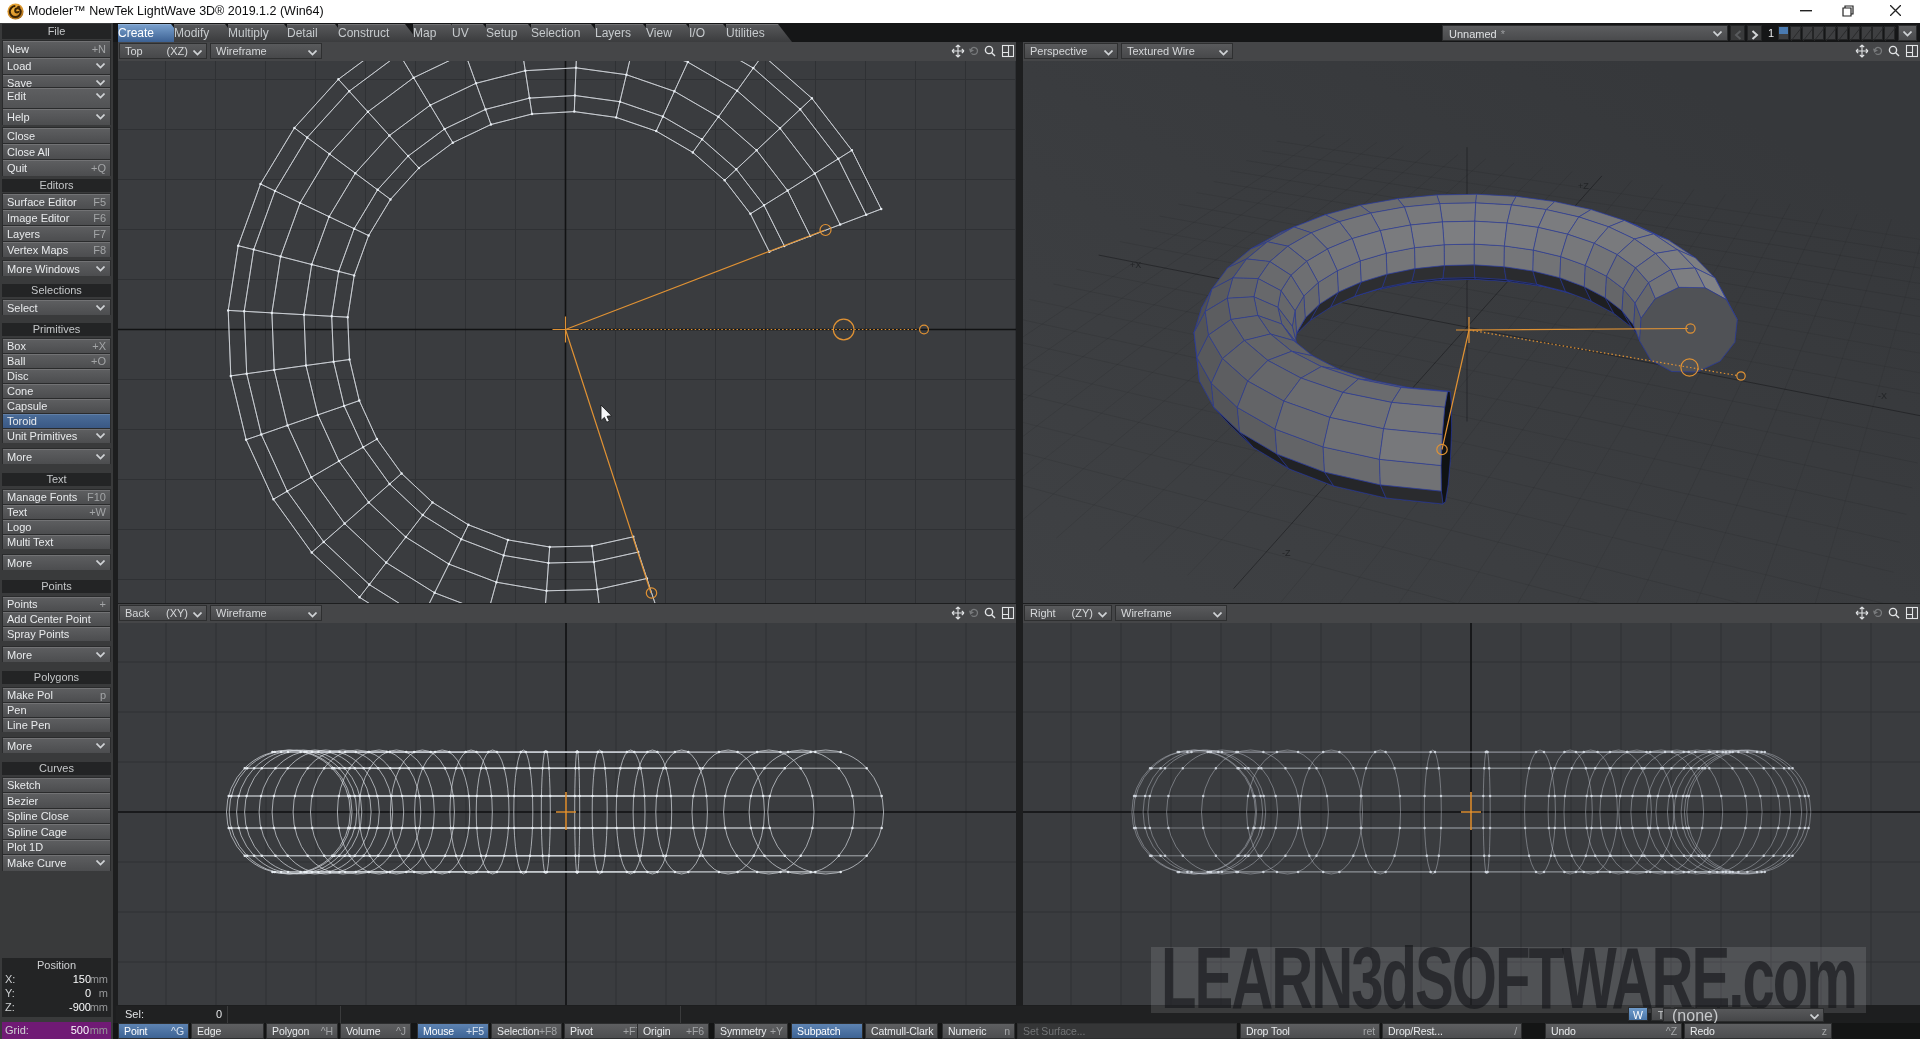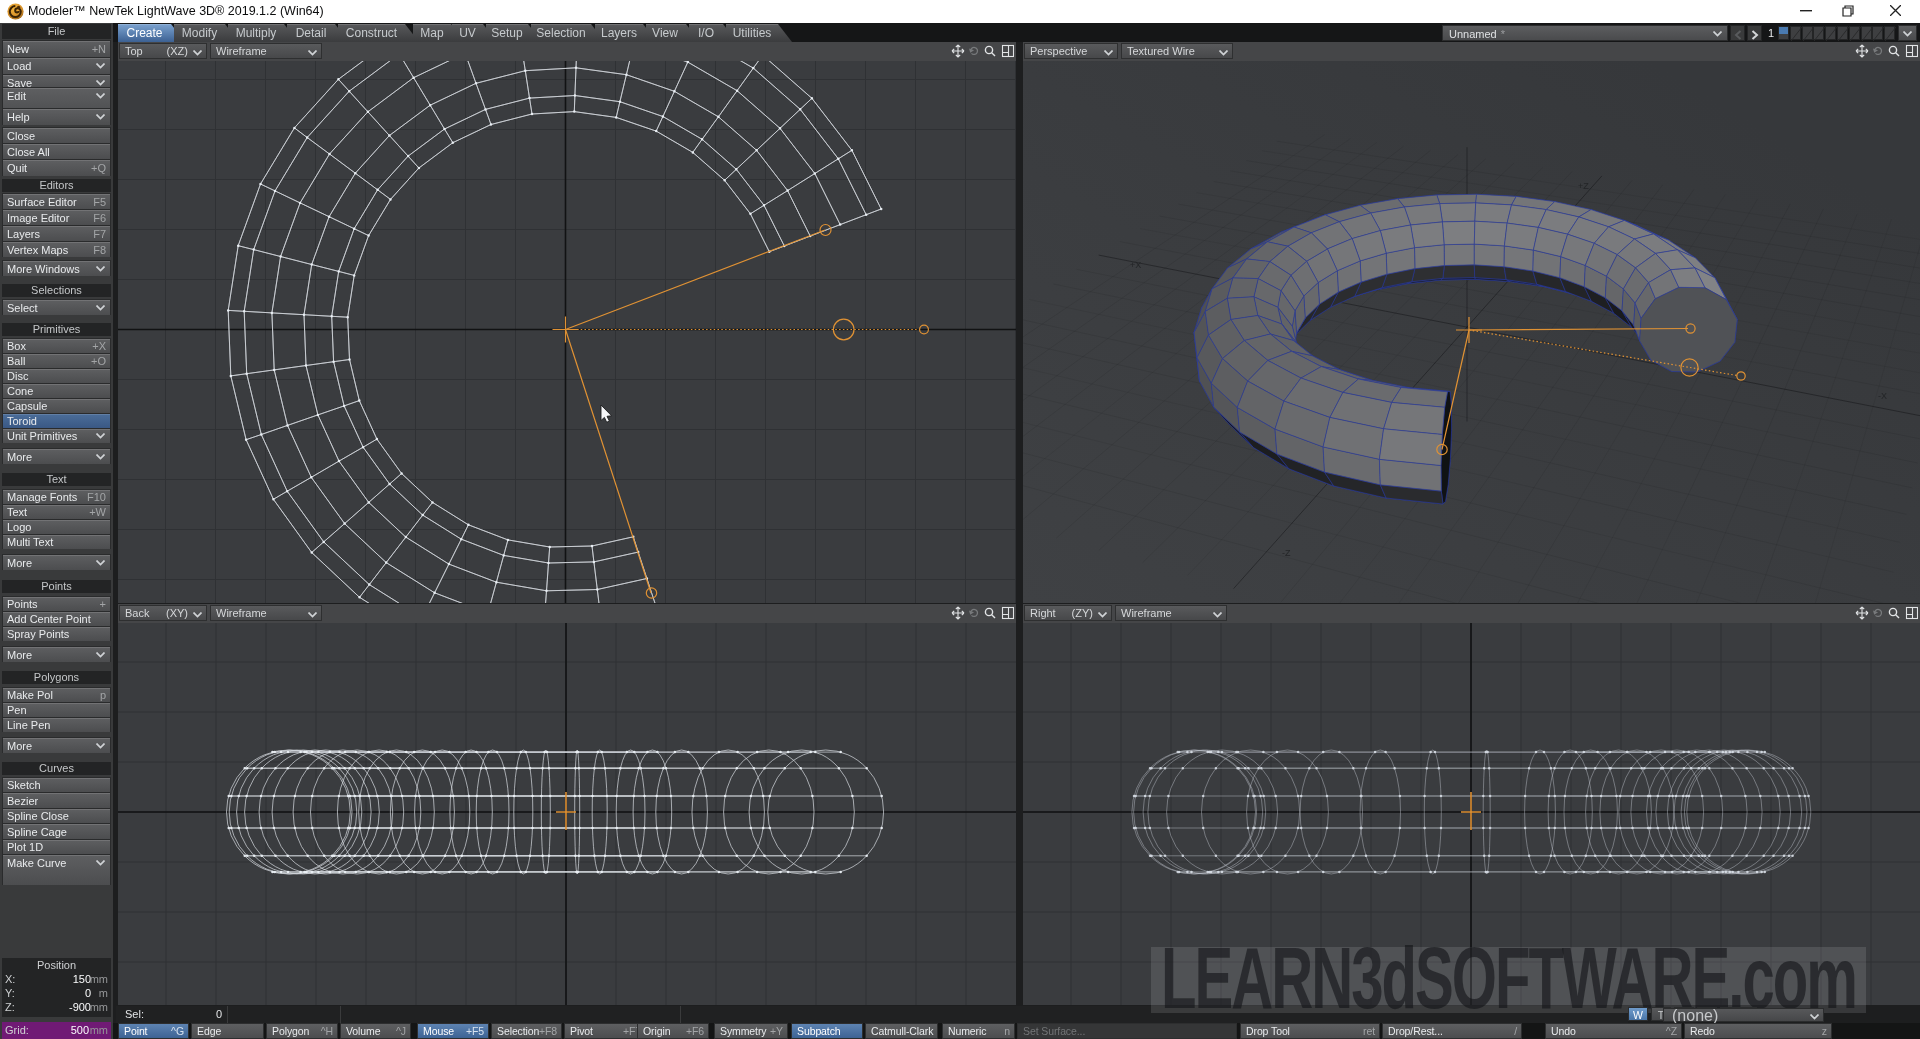--- a/index.html
+++ b/index.html
@@ -1,17 +1,17 @@
 <!DOCTYPE html>
 <html><head><meta charset="utf-8"><style>
 *{margin:0;padding:0;box-sizing:border-box}
 body{width:1920px;height:1039px;position:relative;background:#1d1e1f;font-family:"Liberation Sans",sans-serif;overflow:hidden}
 #titlebar{position:absolute;left:0;top:0;width:1920px;height:23px;background:#fff}
 #menubar{position:absolute;left:110px;top:23px;width:1810px;height:19px;background:#151617}
-.tab{position:absolute;top:1px;height:18px;background:linear-gradient(#58595b,#3b3c3e);box-shadow:inset 0 1px 0 rgba(255,255,255,0.16);color:#c6cacd;font-size:12px;text-align:center;line-height:18px}
+.tab{position:absolute;top:1px;height:18px;background:linear-gradient(#58595b,#3b3c3e);box-shadow:inset 0 1px 0 rgba(255,255,255,0.16);color:#c6cacd;font-size:12px;line-height:18px}
 .tabsel{background:linear-gradient(#7ca3d0,#3c6193);color:#fff}
 #sidebar{position:absolute;left:0;top:23px;width:113px;height:1016px;background:#393a3b;font-size:11px}
 .sh{position:absolute;left:2px;width:109px;background:#232425;color:#c5c7c9;text-align:center}
 .sb{position:absolute;left:2px;width:109px;background:linear-gradient(#5e5f61,#4c4d4f);border:1px solid #2a2b2c;border-bottom:none;box-shadow:inset 0 1px 0 rgba(255,255,255,0.13);color:#e9ebed}
 .sb .lbl{padding-left:4px}
 .ssel{background:linear-gradient(#4b6d99,#3a5884);}
 .hint{position:absolute;right:4px;color:#a3a5a7}
 .pr{position:relative;height:14px;font-size:11px;line-height:14px}
 .pl{color:#cfd1d3;padding-left:3px}
 .pv{position:absolute;right:20px;color:#fafbfc}
@@ -798,21 +798,21 @@
     <div class="sb" style="top:694px;height:15px;line-height:15px"><span class="lbl">Line Pen</span></div>
     <div class="sb" style="top:714px;height:16px;line-height:16px"><span class="lbl">More</span><svg style="position:absolute;right:5px;top:5px" width="9" height="6">
         <path d="M0.5 0.5L4.5 4.5L8.5 0.5" fill="none" stroke="#cfd2d5" stroke-width="1.7"></path>
       </svg></div>
     <div class="sh" style="top:739px;height:13px;line-height:13px">Curves</div>
     <div class="sb" style="top:754px;height:15px;line-height:15px"><span class="lbl">Sketch</span></div>
     <div class="sb" style="top:769px;height:16px;line-height:16px"><span class="lbl">Bezier</span></div>
     <div class="sb" style="top:785px;height:15px;line-height:15px"><span class="lbl">Spline Close</span></div>
     <div class="sb" style="top:800px;height:16px;line-height:16px"><span class="lbl">Spline Cage</span></div>
     <div class="sb" style="top:816px;height:15px;line-height:15px"><span class="lbl">Plot 1D</span></div>
-    <div class="sb" style="top:831px;height:31px;line-height:17px"><span class="lbl">Make Curve</span><svg style="position:absolute;right:5px;top:5px" width="9" height="6">
+    <div class="sb" style="top:831px;height:17px;line-height:17px"><span class="lbl">Make Curve</span><svg style="position:absolute;right:5px;top:5px" width="9" height="6">
         <path d="M0.5 0.5L4.5 4.5L8.5 0.5" fill="none" stroke="#cfd2d5" stroke-width="1.7"></path>
       </svg></div>
     <div style="position:absolute;left:2px;top:935px;width:109px;height:59px;background:#232425">
 <div style="text-align:center;color:#cfd1d3;font-size:11px;height:14px;line-height:15px">Position</div>
 <div class="pr"><span class="pl">X:</span><span class="pv">150</span><span class="pu">mm</span></div>
 <div class="pr"><span class="pl">Y:</span><span class="pv">0</span><span class="pu">m</span></div>
 <div class="pr"><span class="pl">Z:</span><span class="pv">-900</span><span class="pu">mm</span></div>
 </div>
     <div style="position:absolute;left:2px;top:999px;width:109px;height:31px;background:#701a75;font-size:11px;line-height:17px">
 <span style="color:#cfd1d3;padding-left:3px">Grid:</span><span class="pv" style="position:absolute;right:22px">500</span><span class="pu" style="position:absolute;right:3px;top:0">mm</span></div>

